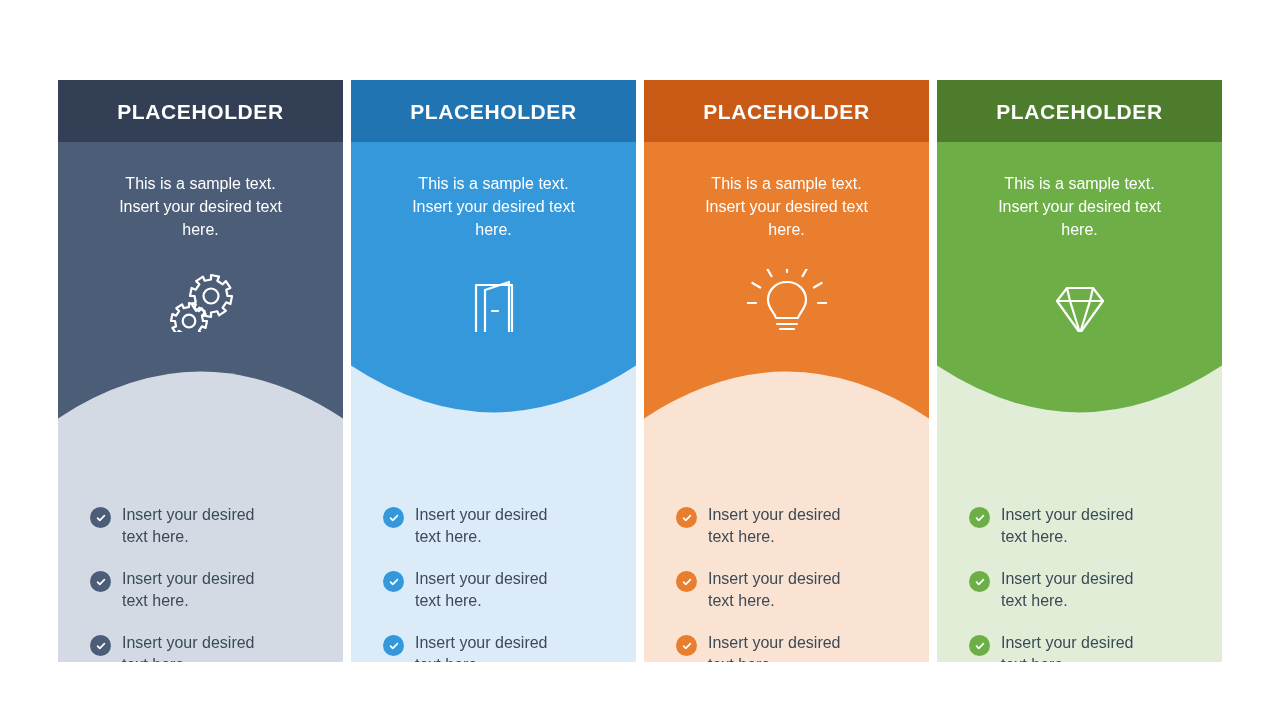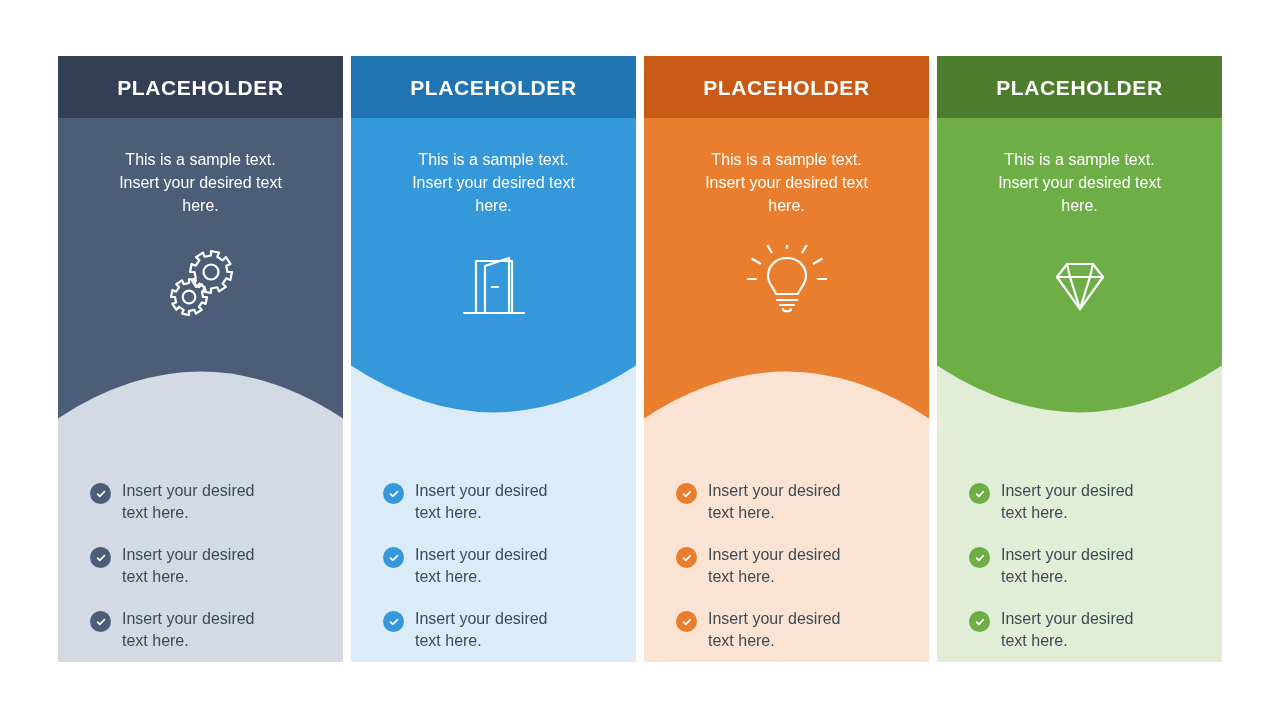--- a/index.html
+++ b/index.html
@@ -18,21 +18,21 @@
     position:relative;
     flex:1 1 0;
     height:606px;
     overflow:hidden;
     display:flex;flex-direction:column;
   }
   
   .col-header{
     position:relative;z-index:3;
     height:62px;flex:0 0 62px;
-    display:flex;align-items:center;justify-content:center;
+    display:flex;align-items:center;justify-content:center;margin-top:24px;
   }
   .col-title{
     color:#ffffff;
     font-size:21px;
     font-weight:bold;
     letter-spacing:0.6px;
     text-align:center;
     line-height:1;
   }
   

